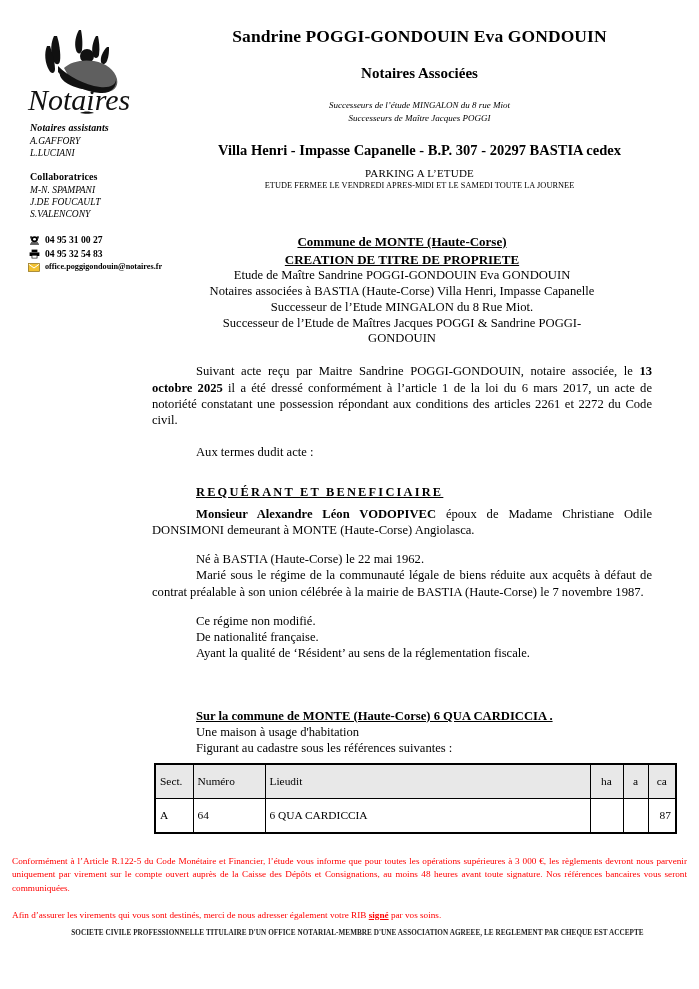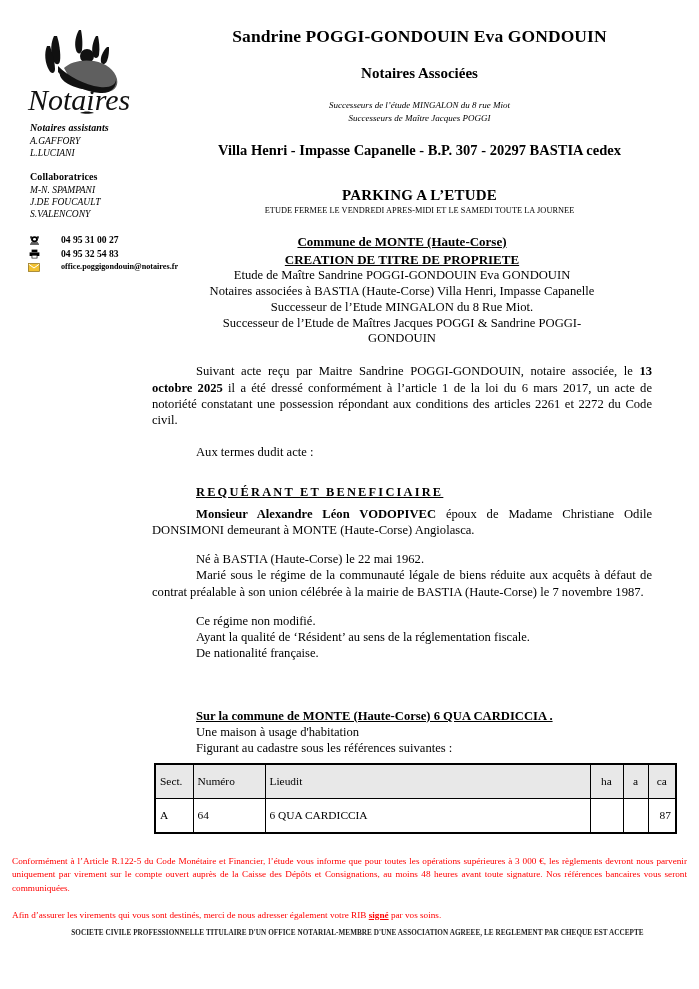--- a/index.html
+++ b/index.html
@@ -67,21 +67,21 @@
   .contact-block {
     margin-top: 13px;
     padding-left: 10px;
     font-size: 9.6px;
     line-height: 1.45;
     font-weight: bold;
   }
   .contact-row {
     display: flex;
     align-items: center;
-    gap: 21px;
+    gap: 5px;
     white-space: nowrap;
   }
   .contact-row .ico {
     width: 12px;
     height: 11px;
     flex: 0 0 12px;
     display: inline-flex;
     align-items: center;
     justify-content: center;
   }
@@ -110,23 +110,23 @@
     font-size: 9px;
     font-style: italic;
     line-height: 1.45;
   }
   .address-line {
     margin-top: 17px;
     font-size: 14.5px;
     font-weight: bold;
   }
   .parking {
-    margin-top: 28px;
-    font-size: 15px;
-    font-weight: bold;
+    margin-top: 8px;
+    font-size: 11px;
+    font-weight: normal;
     letter-spacing: .2px;
   }
   .closed {
     margin-top: 2px;
     font-size: 8.3px;
     letter-spacing: .05px;
   }
 
   
   .doc {
@@ -379,22 +379,22 @@
       <span class="indent"></span><b>Monsieur Alexandre Léon VODOPIVEC</b><span> époux de Madame Christiane Odile DONSIMONI demeurant à MONTE (Haute-Corse) Angiolasca.</span>
     </p>
 
     <div class="sub-line">Né à BASTIA (Haute-Corse) le  22 mai 1962.</div>
 
     <p class="blk" style="margin-top:0">
       <span class="indent"></span><span>Marié sous le régime de la communauté légale de biens réduite aux acquêts à défaut de contrat préalable à son union célébrée à la mairie de BASTIA (Haute-Corse) le 7 novembre 1987.</span>
     </p>
 
     <div class="sub-line">Ce régime non modifié.</div>
+    <div class="sub-line">De nationalité française.</div>
     <div class="sub-line">Ayant la qualité de ‘Résident’ au sens de la réglementation fiscale.</div>
-    <div class="sub-line">De nationalité française.</div>
 
 
     <div class="desig-title">
       <span>Sur la commune de MONTE (Haute-Corse) 6  QUA  CARDICCIA  .</span>
     </div>
 
     <div class="sub-line">Une maison à usage d'habitation</div>
     <div class="sub-line">Figurant au cadastre sous les références suivantes :</div>
 
     <table class="cad-table">

